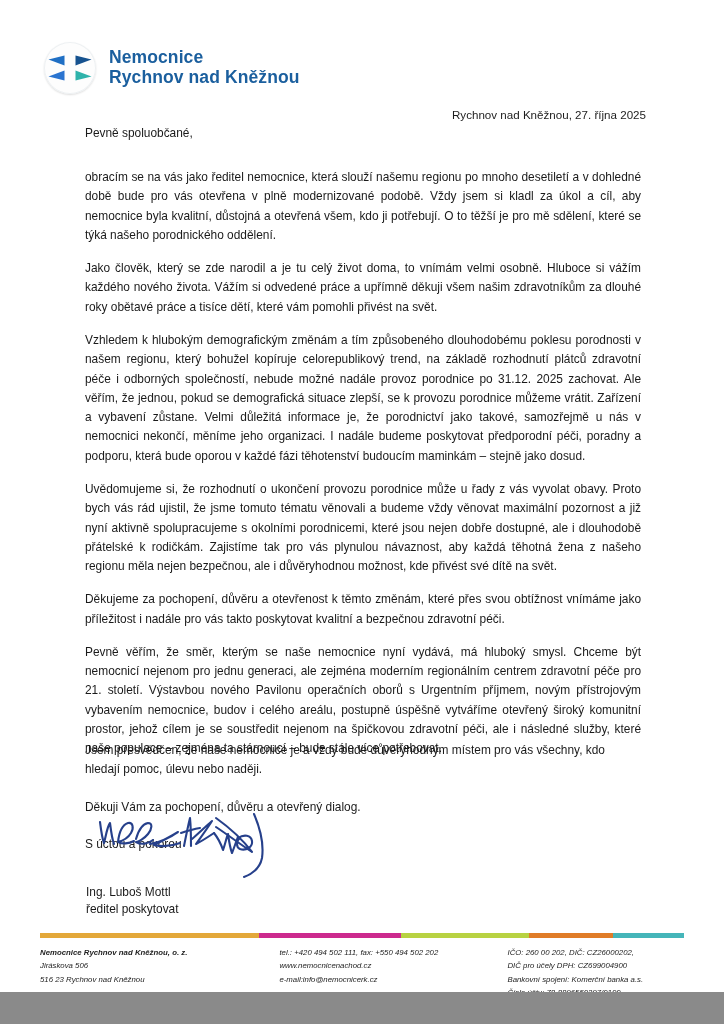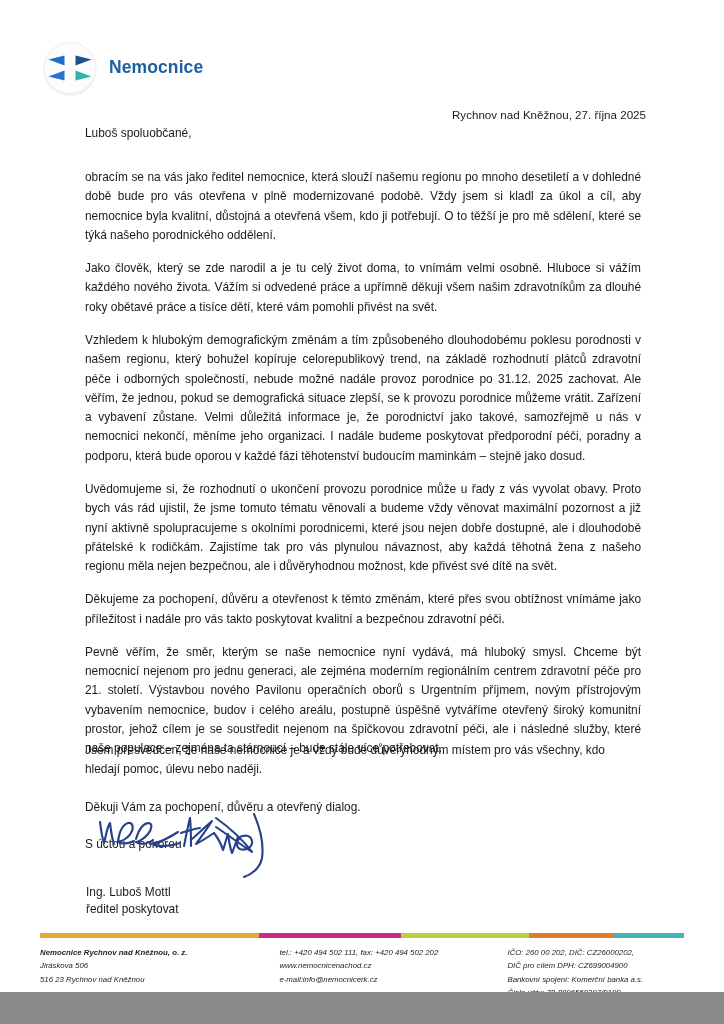--- a/index.html
+++ b/index.html
@@ -155,26 +155,27 @@
       <div class="disc"></div>
       <svg width="52" height="52" viewBox="0 0 52 52" aria-hidden="true">
         <path d="M4.5 17.5 L20.5 13.5 L20.5 23.5 Z" fill="#1f6fc4"></path>
         <path d="M31.5 13.5 L47.5 17.5 L31.5 23.5 Z" fill="#16528f"></path>
         <path d="M4.5 34.5 L20.5 28.5 L20.5 38.5 Z" fill="#2a74d0"></path>
         <path d="M31.5 28.5 L47.5 34.5 L31.5 38.5 Z" fill="#2fb3ab"></path>
       </svg>
     </div>
     <div class="logo-text">
       <span class="l1">Nemocnice</span>
+      <span class="l2">Rychnov nad Kněžnou</span>
     </div>
   </div>
 
   <div class="date-line">Rychnov nad Kněžnou, 27. října 2025</div>
 
-  <div class="salutation">Luboš spoluobčané,</div>
+  <div class="salutation">Pevně spoluobčané,</div>
 
   <div class="letter-body">
     <p>obracím se na vás jako ředitel nemocnice, která slouží našemu regionu po mnoho desetiletí a v dohledné době bude pro vás otevřena v plně modernizované podobě. Vždy jsem si kladl za úkol a cíl, aby nemocnice byla kvalitní, důstojná a otevřená všem, kdo ji potřebují.  O to těžší je pro mě sdělení, které se týká našeho porodnického oddělení.</p>
     <p>Jako člověk, který se zde narodil a je tu celý život doma, to vnímám velmi osobně. Hluboce si vážím každého nového života. Vážím si odvedené práce a upřímně děkuji všem našim zdravotníkům za dlouhé roky obětavé práce a tisíce dětí, které vám pomohli přivést na svět.</p>
     <p>Vzhledem k hlubokým demografickým změnám a tím způsobeného dlouhodobému poklesu porodnosti v našem regionu, který bohužel kopíruje celorepublikový trend, na základě rozhodnutí plátců zdravotní péče i odborných společností, nebude možné nadále provoz porodnice po 31.12. 2025 zachovat. Ale věřím, že jednou, pokud se demografická situace zlepší, se k provozu porodnice můžeme vrátit. Zařízení a vybavení zůstane. Velmi důležitá informace je, že porodnictví jako takové, samozřejmě u nás v nemocnici nekončí, měníme jeho organizaci. I nadále budeme poskytovat předporodní péči, poradny a podporu, která bude oporou v každé fázi těhotenství budoucím maminkám – stejně jako dosud.</p>
     <p>Uvědomujeme si, že rozhodnutí o ukončení provozu porodnice může u řady z vás vyvolat obavy. Proto bych vás rád ujistil, že jsme tomuto tématu věnovali a budeme vždy věnovat maximální pozornost a již nyní aktivně spolupracujeme s okolními porodnicemi, které jsou nejen dobře dostupné, ale i dlouhodobě přátelské k rodičkám. Zajistíme tak  pro vás plynulou návaznost, aby každá těhotná žena z našeho regionu měla nejen bezpečnou, ale i důvěryhodnou možnost, kde přivést své dítě na svět.</p>
     <p>Děkujeme za pochopení, důvěru a otevřenost k těmto změnám, které přes svou obtížnost vnímáme jako příležitost i nadále pro vás takto poskytovat  kvalitní a bezpečnou zdravotní péči.</p>
     <p>Pevně věřím, že směr, kterým se naše nemocnice nyní vydává, má hluboký smysl. Chceme být nemocnicí nejenom pro jednu generaci, ale zejména moderním regionálním centrem zdravotní péče pro 21. století. Výstavbou nového Pavilonu operačních oborů s Urgentním příjmem, novým přístrojovým vybavením nemocnice, budov i celého areálu, postupně úspěšně vytváříme otevřený široký komunitní prostor, jehož cílem je se soustředit nejenom na špičkovou zdravotní péči, ale i následné služby, které naše populace – zejména ta stárnoucí – bude stále více potřebovat.</p>
   </div>
 
@@ -215,25 +216,25 @@
     <i style="width:11%;background:#45b5b9"></i>
   </div>
 
   <div class="footer">
     <div class="footer-col c1">
       <span class="org">Nemocnice Rychnov nad Kněžnou, o. z.</span>
       <span>Jiráskova 506</span>
       <span>516 23 Rychnov nad Kněžnou</span>
     </div>
     <div class="footer-col c2">
-      <span>tel.: +420 494 502 111, fax: +420 494 502 202</span>
+      <span>tel.: +420 494 502 111, fax: +550 494 502 202</span>
       <span>www.nemocnicenachod.cz</span>
       <span>e-mail:info@nemocnicerk.cz</span>
     </div>
     <div class="footer-col c3">
       <span>IČO: 260 00 202, DIČ: CZ26000202,</span>
-      <span>DIČ pro cílem DPH: CZ699004900</span>
+      <span>DIČ pro účely DPH: CZ699004900</span>
       <span>Bankovní spojení: Komerční banka a.s.</span>
       <span>Číslo účtu: 78-8896550297/0100</span>
     </div>
   </div>
 
 </div>
 
 </body></html>

